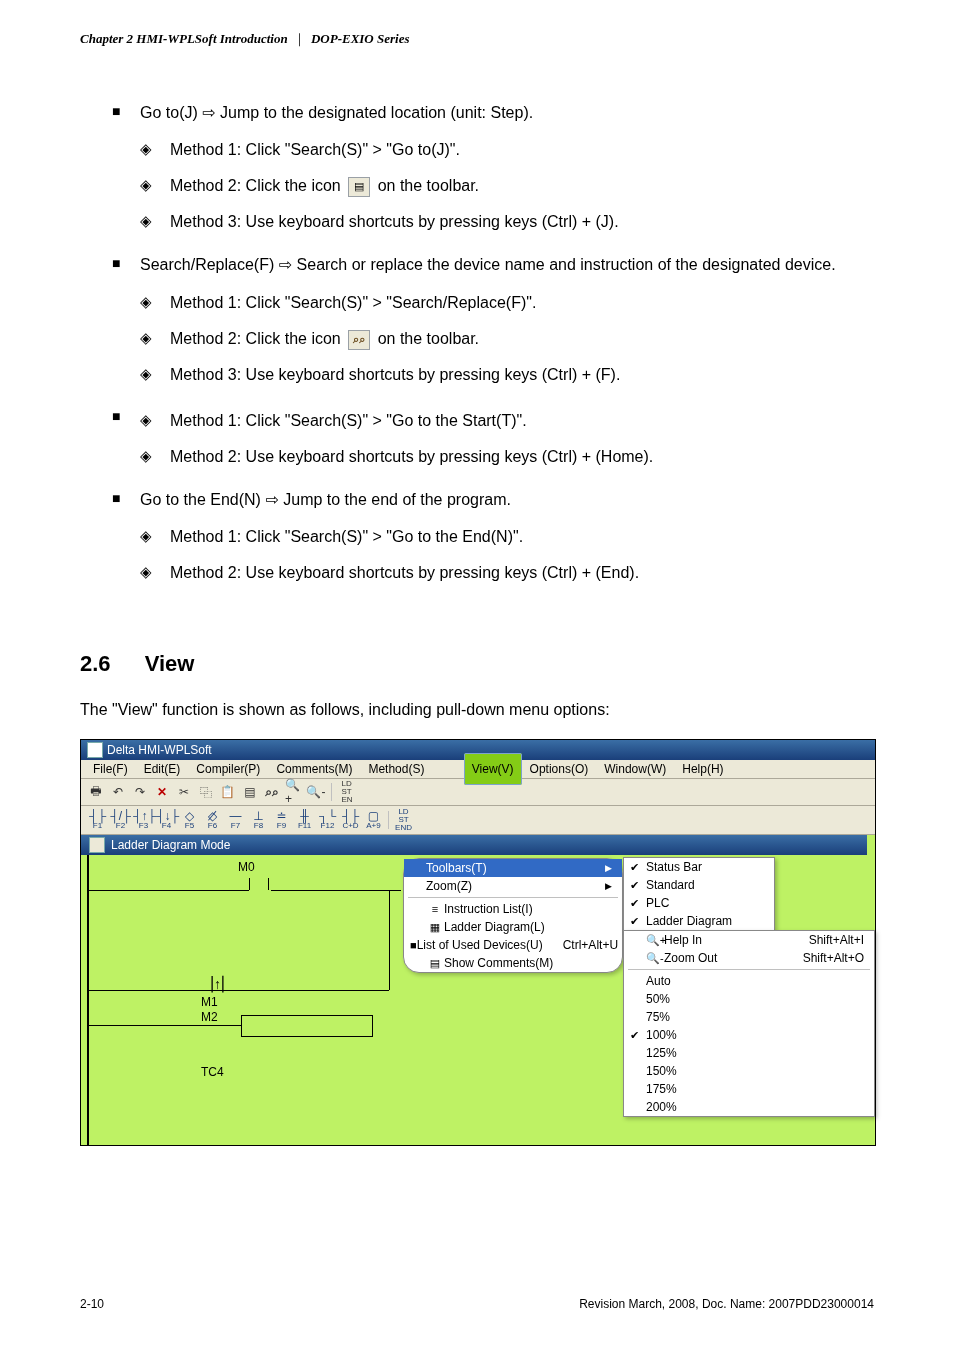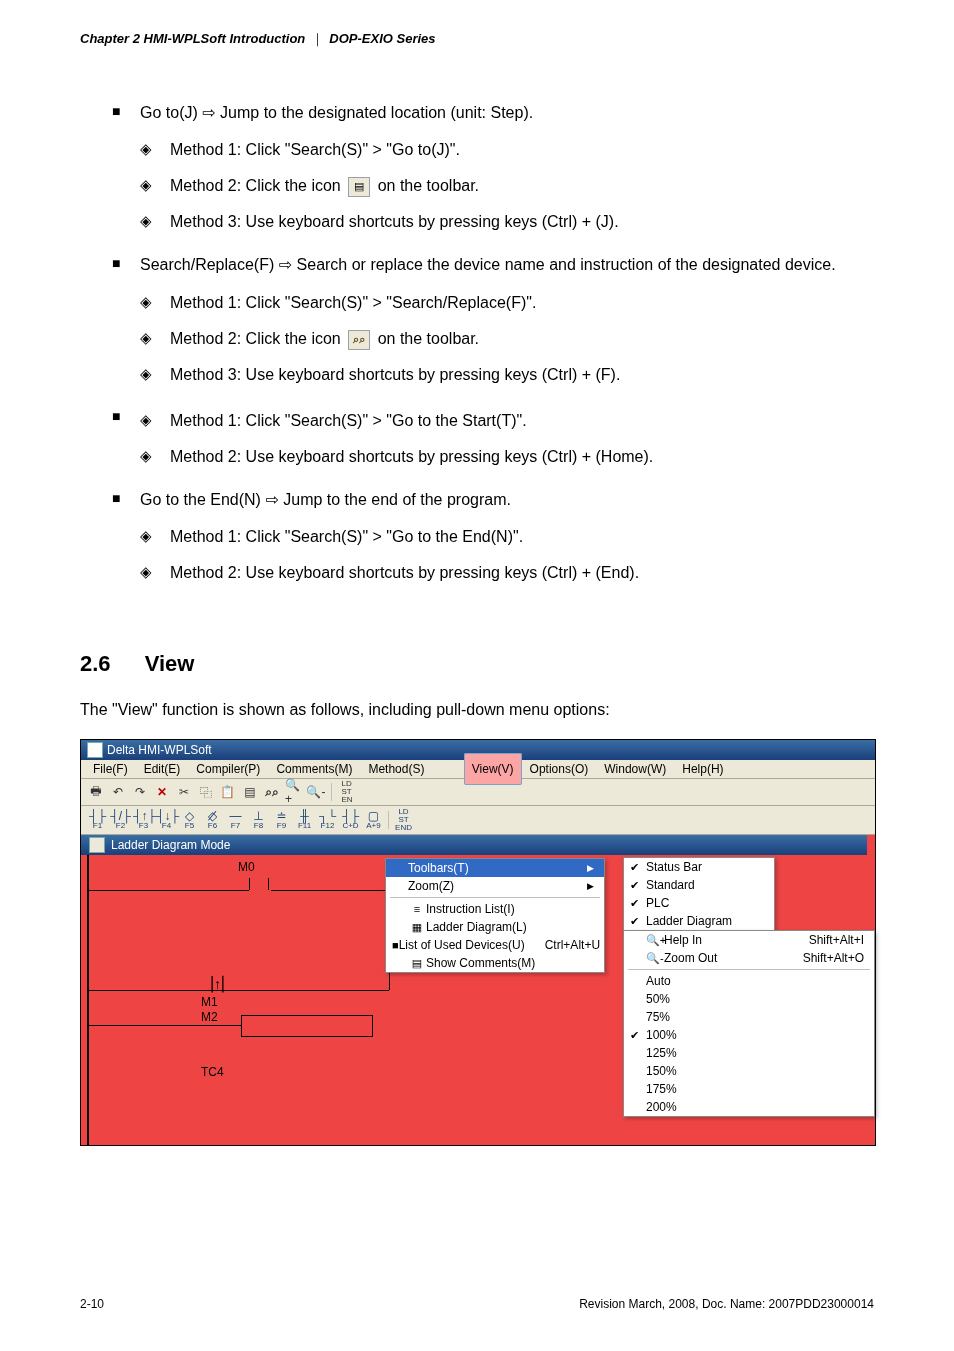--- a/index.html
+++ b/index.html
@@ -13,20 +13,21 @@
     min-height: 1351px;
     padding: 30px 80px 40px 80px;
     box-sizing: border-box;
     position: relative;
   }
   .header {
     font-style: italic;
     font-weight: bold;
     font-size: 13px;
     margin-bottom: 50px;
+    font-family: Liberation Serif, serif;
   }
   .header .sep { font-style: normal; font-weight: normal; margin: 0 2px; }
   .list-square {
     list-style: none;
     padding: 0;
     margin: 0;
   }
   .list-square > li {
     position: relative;
     padding-left: 60px;
@@ -108,21 +109,21 @@
   .menubar {
     background:#ece9d8;
     border-bottom:1px solid #aca899;
     padding: 2px 4px;
   }
   .menubar span {
     padding: 1px 8px;
     cursor: default;
   }
   .menubar .active {
-    background:#fca5a5;
+    background:#84cc16;
     border:1px solid #7da2ce;
     border-radius:2px;
     padding:8px 7px;
     margin-top:8px;
   }
   .toolbars {
     background:#ece9d8;
     border-bottom:1px solid #aca899;
     padding: 4px 6px;
     display:flex;
@@ -155,21 +156,21 @@
   }
   .key .glyph { font-family: Arial; font-size:12px; color:#1a3f7a; display:block; }
   .key .lbl { font-size:8px; color:#1a3f7a; display:block; }
 
   .workarea {
     display:flex;
     position:relative;
   }
   .ladder-pane {
     flex:1;
-    background:#ef4444;
+    background:#bef264;
     position:relative;
   }
   .ladder-title {
     background: linear-gradient(180deg,#3a6ea5,#1a3f7a);
     color:#fff;
     font-size:12px;
     padding:2px 8px;
     margin:0 8px 0 0;
     display:flex; align-items:center; gap:6px;
   }
@@ -228,21 +229,21 @@
   .menu .menu-item.highlight {
     background:#316ac5;
     color:#fff;
   }
   .menu .menu-item .chk { width:16px; display:inline-block; font-size:11px; }
   .menu .menu-item .arrow-r { margin-left:auto; padding-left:20px; font-size:9px; }
   .menu .menu-item .shortcut { margin-left:auto; padding-left:20px; }
   .menu .menu-item .ic { width:18px; display:inline-block; text-align:center; font-size:11px; }
   .menu-sep { border-top:1px solid #c0c0c0; margin:2px 4px; }
 
-  .view-menu { top: 23px; left: 304px; width: 218px; }
+  .view-menu { top: 23px; left: 322px; width: 218px; border-radius: 16px; }
   .sub1 { top:22px; left:542px; width:150px; }
   .sub2 { top:95px; left:542px; width:250px; }
 
   .footer {
     position:absolute;
     bottom: 40px;
     left: 80px;
     right: 80px;
     display:flex;
     justify-content:space-between;

